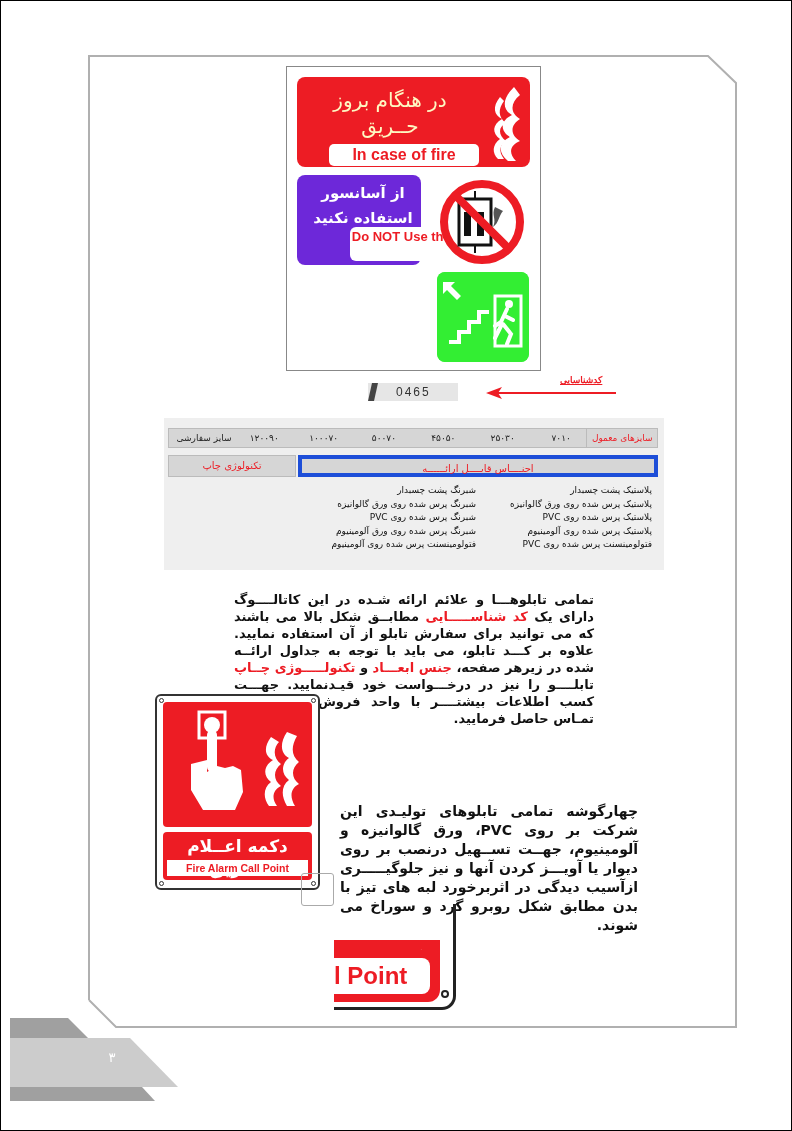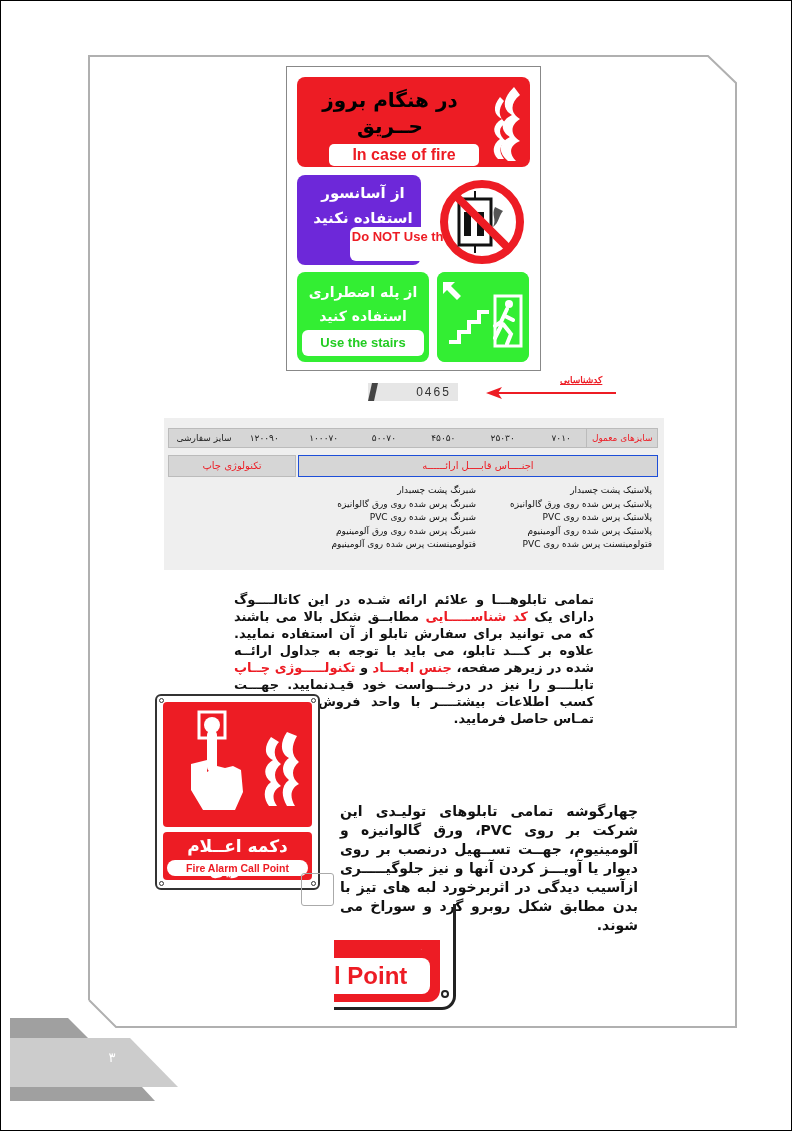--- a/index.html
+++ b/index.html
@@ -4,59 +4,59 @@
 <style>
   * { box-sizing: border-box; margin: 0; padding: 0; }
   html, body { width: 792px; height: 1131px; background: #fff; overflow: hidden; }
   body { position: relative; font-family: "DejaVu Sans", sans-serif; }
   .page-border { position: absolute; left: 0; top: 0; width: 792px; height: 1131px; border: 1px solid #000; }
   .frame { position: absolute; left: 0; top: 0; }
 
   
   .sign1 { position: absolute; left: 286px; top: 66px; width: 255px; height: 305px; border: 1px solid #888; background: #fff; }
   .s1-top { position: absolute; left: 10px; top: 10px; width: 233px; height: 90px; background: #ed1c24; border-radius: 8px; }
-  .s1-top .fa { position: absolute; right: 70px; top: 10px; color: #000000; font-size: 20px; font-weight: bold; text-align: center; line-height: 26px; direction: rtl; width: 140px; }
+  .s1-top .fa { position: absolute; right: 70px; top: 10px; color: #fef9c3; font-size: 20px; font-weight: normal; text-align: center; line-height: 26px; direction: rtl; width: 140px; }
   .s1-top .en { position: absolute; left: 32px; top: 67px; width: 150px; height: 22px; background: #fff; border-radius: 5px; color: #ed1c24; font-family: "Liberation Sans", sans-serif; font-weight: bold; font-size: 16px; text-align: center; line-height: 22px; }
   .flame { position: absolute; right: 6px; top: 8px; width: 40px; height: 78px; }
   .s1-mid { position: absolute; left: 10px; top: 108px; width: 124px; height: 90px; background: #6d28d9; border-radius: 8px; }
   .s1-mid .fa { position: absolute; left: 0; top: 6px; width: 132px; color: #fff; font-size: 15px; font-weight: bold; text-align: center; line-height: 25px; direction: rtl; }
   .s1-mid .en { position: absolute; left: 5px; top: 52px; width: 122px; height: 34px; background: #fff; border-radius: 6px; color: #ed1c24; font-family: "Liberation Sans", sans-serif; font-weight: bold; font-size: 13px; text-align: center; line-height: 15px; padding-top: 2px; margin-left: 48px; }
   .nolift { position: absolute; left: 150px; top: 110px; width: 90px; height: 90px; }
   .s1-bot { position: absolute; left: 10px; top: 205px; width: 132px; height: 90px; background: #33ee33; border-radius: 8px; }
   .s1-bot .fa { position: absolute; left: 0; top: 8px; width: 132px; color: #fff; font-size: 14px; font-weight: bold; text-align: center; line-height: 24px; direction: rtl; }
   .s1-bot .en { position: absolute; left: 5px; top: 58px; width: 122px; height: 26px; background: #fff; border-radius: 6px; color: #22cc22; font-family: "Liberation Sans", sans-serif; font-weight: bold; font-size: 13px; text-align: center; line-height: 26px; }
   .stairs { position: absolute; left: 150px; top: 205px; width: 92px; height: 90px; background: #33ee33; border-radius: 8px; }
 
   
-  .code-box { position: absolute; left: 368px; top: 383px; width: 90px; height: 18px; background: #e6e6e6; font-family: "Liberation Sans", sans-serif; font-size: 12px; color: #333; letter-spacing: 2px; line-height: 18px; padding-left: 41px; text-align: center; }
+  .code-box { position: absolute; left: 368px; top: 383px; width: 90px; height: 18px; background: #e6e6e6; font-family: "Liberation Sans", sans-serif; font-size: 12px; color: #333; letter-spacing: 2px; line-height: 18px; padding-left: 28px; }
   .code-tri { position: absolute; left: 368px; top: 383px; width: 10px; height: 18px; }
   .code-label { position: absolute; left: 560px; top: 375px; font-size: 9px; font-weight: bold; color: #ed1c24; direction: rtl; text-decoration: underline; font-family: Liberation Serif, serif; }
   .arrow { position: absolute; left: 486px; top: 386px; width: 130px; height: 14px; }
 
   
   .panel { position: absolute; left: 164px; top: 418px; width: 500px; height: 152px; background: #efefef; }
   .row1 { position: absolute; left: 4px; top: 10px; width: 490px; height: 20px; background: #d6d6d6; border: 1px solid #bbb; direction: rtl; display: flex; align-items: center; font-size: 9px; }
   .row1 .hd { width: 78px; height: 100%; border-left: 1px solid #bbb; color: #ed1c24; text-align: center; line-height: 18px; }
   .row1 .sz { font-family: "DejaVu Sans", sans-serif; color: #222; text-align: center; margin-left: 7px; }
   .row2 { position: absolute; left: 4px; top: 37px; width: 490px; height: 22px; direction: rtl; font-size: 10px; }
-  .row2 .c1 { position: absolute; right: 0; top: 0; width: 360px; height: 22px; background: #d6d6d6; border: 1px solid #1d4ed8; color: #ed1c24; text-align: center; line-height: 20px; }
+  .row2 .c1 { position: absolute; right: 0; top: 0; width: 360px; height: 22px; background: #d6d6d6; border: 4px solid #1d4ed8; color: #ed1c24; text-align: center; line-height: 20px; }
   .row2 .c2 { position: absolute; left: 0; top: 0; width: 128px; height: 22px; background: #d6d6d6; border: 1px solid #bbb; color: #ed1c24; text-align: center; line-height: 20px; }
   .col { position: absolute; top: 66px; direction: rtl; text-align: right; font-size: 9px; line-height: 13.5px; color: #111; }
   .col span { display: block; white-space: nowrap; }
 
   
   .para { position: absolute; left: 234px; top: 584px; width: 360px; direction: rtl; text-align: justify; text-align-last: right; font-size: 13px; font-weight: bold; line-height: 17px; color: #111; margin-top: 7px; }
   .red { color: #ed1c24; }
 
   
   .sign2 { position: absolute; left: 155px; top: 694px; width: 165px; height: 196px; border: 2px solid #333; border-radius: 6px; background: #fff; }
   .s2-top { position: absolute; left: 6px; top: 6px; width: 149px; height: 125px; background: #ed1c24; border-radius: 4px; }
   .s2-bot { position: absolute; left: 6px; top: 136px; width: 149px; height: 48px; background: #ed1c24; border-radius: 4px; }
   .s2-bot .fa { position: absolute; left: 0; top: 3px; width: 149px; color: #fff; font-size: 17px; font-weight: bold; text-align: center; direction: rtl; line-height: 22px; }
-  .s2-bot .en { position: absolute; left: 4px; top: 28px; width: 141px; height: 16px; background: #fff; border-radius: 8px; color: #ed1c24; font-family: "Liberation Sans", sans-serif; font-weight: bold; font-size: 10.5px; text-align: center; line-height: 16px; }
+  .s2-bot .en { position: absolute; left: 4px; top: 28px; width: 141px; height: 16px; background: #fff; border-radius: 0; color: #ed1c24; font-family: "Liberation Sans", sans-serif; font-weight: bold; font-size: 10.5px; text-align: center; line-height: 16px; }
   .hole { position: absolute; width: 5px; height: 5px; border: 1px solid #333; border-radius: 50%; background: #fff; }
 
   .para2 { position: absolute; left: 340px; top: 802px; width: 298px; direction: rtl; text-align: justify; text-align-last: right; font-size: 14px; font-weight: bold; line-height: 19px; color: #111; }
 
   
   .zoom-sq { position: absolute; left: 301px; top: 873px; width: 33px; height: 33px; border: 1px solid #aaa; border-radius: 3px; }
   .zoom-detail { position: absolute; left: 334px; top: 904px; width: 126px; height: 108px; overflow: hidden; }
   .zd-red1 { position: absolute; left: 0; top: 0; width: 106px; height: 46px; background: #ed1c24; margin-top: 36px; }
   .zd-fa { position: absolute; right: 4px; top: 2px; color: #fff; font-size: 28px; font-weight: bold; direction: rtl; white-space: nowrap; line-height: 40px; }
   .zd-red2 { position: absolute; left: 0; top: 46px; width: 106px; height: 52px; background: #ed1c24; border-bottom-right-radius: 12px; }
@@ -96,24 +96,20 @@
   <svg class="nolift" viewBox="0 0 90 90">
     <circle cx="45" cy="45" r="38" fill="#fff" stroke="#ed1c24" stroke-width="8"></circle>
     <rect x="22" y="22" width="32" height="46" fill="none" stroke="#111" stroke-width="3"></rect>
     <line x1="38" y1="14" x2="38" y2="22" stroke="#111" stroke-width="2"></line>
     <line x1="38" y1="68" x2="38" y2="76" stroke="#111" stroke-width="2"></line>
     <rect x="27" y="35" width="7" height="24" fill="#111"></rect>
     <rect x="40" y="35" width="7" height="24" fill="#111"></rect>
     <path d="M58 30 C54 38 60 42 56 50 C62 46 62 38 66 34 Z" fill="#555"></path>
     <line x1="18" y1="18" x2="72" y2="72" stroke="#ed1c24" stroke-width="8"></line>
   </svg>
-  <div class="s1-bot">
-    <div class="fa">از پله اضطراری استفاده کنید</div>
-    <div class="en">Use the stairs</div>
-  </div>
   <svg class="stairs" viewBox="0 0 92 90">
     <rect x="0" y="0" width="92" height="90" rx="8" fill="#33ee33"></rect>
     <polygon points="6,10 18,10 14,14 24,24 20,28 10,18 6,22" fill="#fff"></polygon>
     <polyline points="12,70 22,70 22,60 32,60 32,50 42,50 42,40 52,40" fill="none" stroke="#fff" stroke-width="4"></polyline>
     <rect x="58" y="24" width="26" height="50" fill="none" stroke="#fff" stroke-width="3"></rect>
     <circle cx="72" cy="32" r="4" fill="#fff"></circle>
     <path d="M70 37 L64 50 L58 54 M68 44 L76 48 M66 52 L74 62 L70 72 M64 54 L58 66" fill="none" stroke="#fff" stroke-width="4" stroke-linecap="round"></path>
   </svg>
 </div>
 

